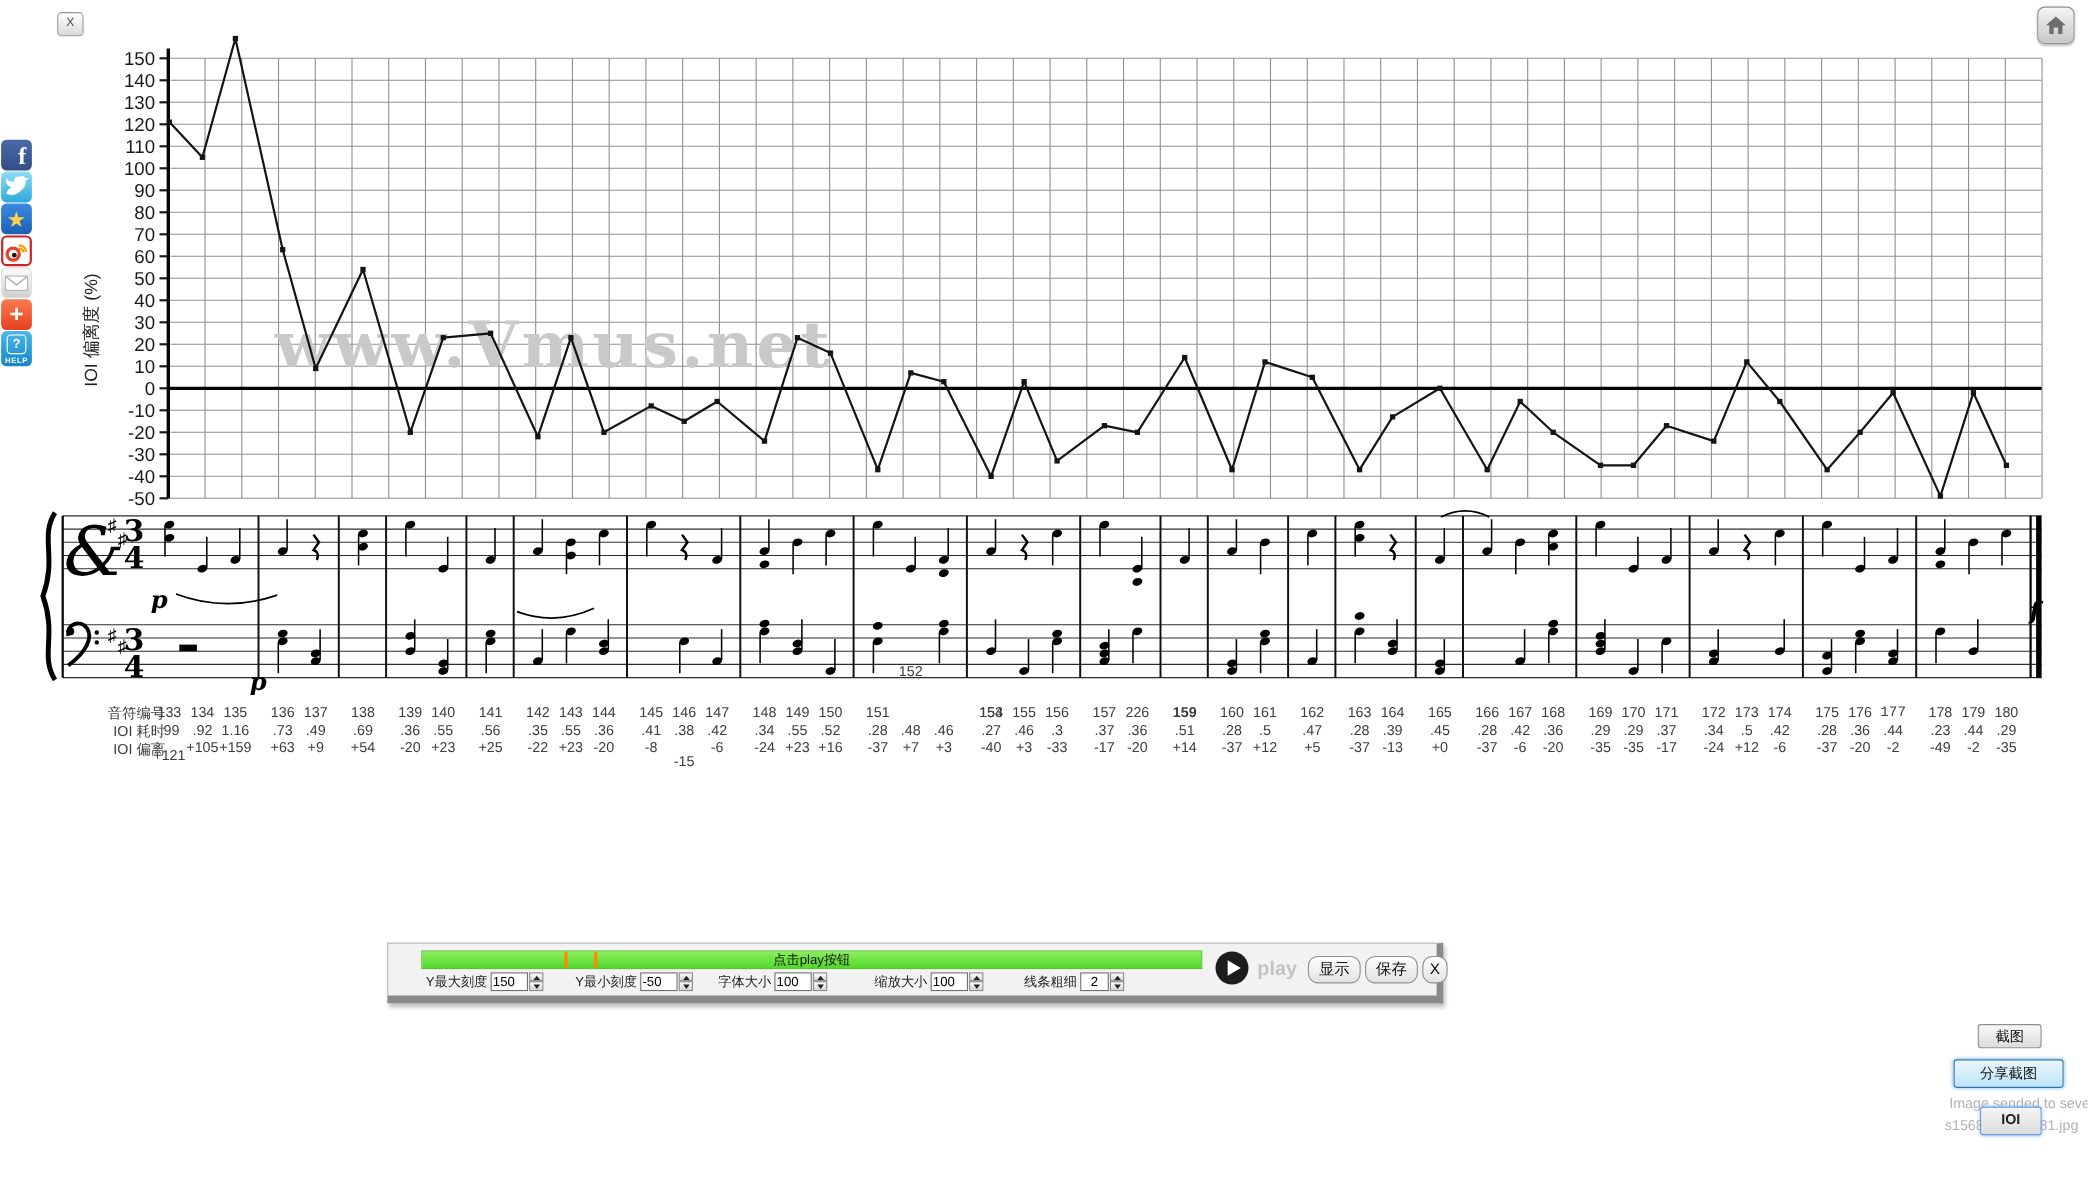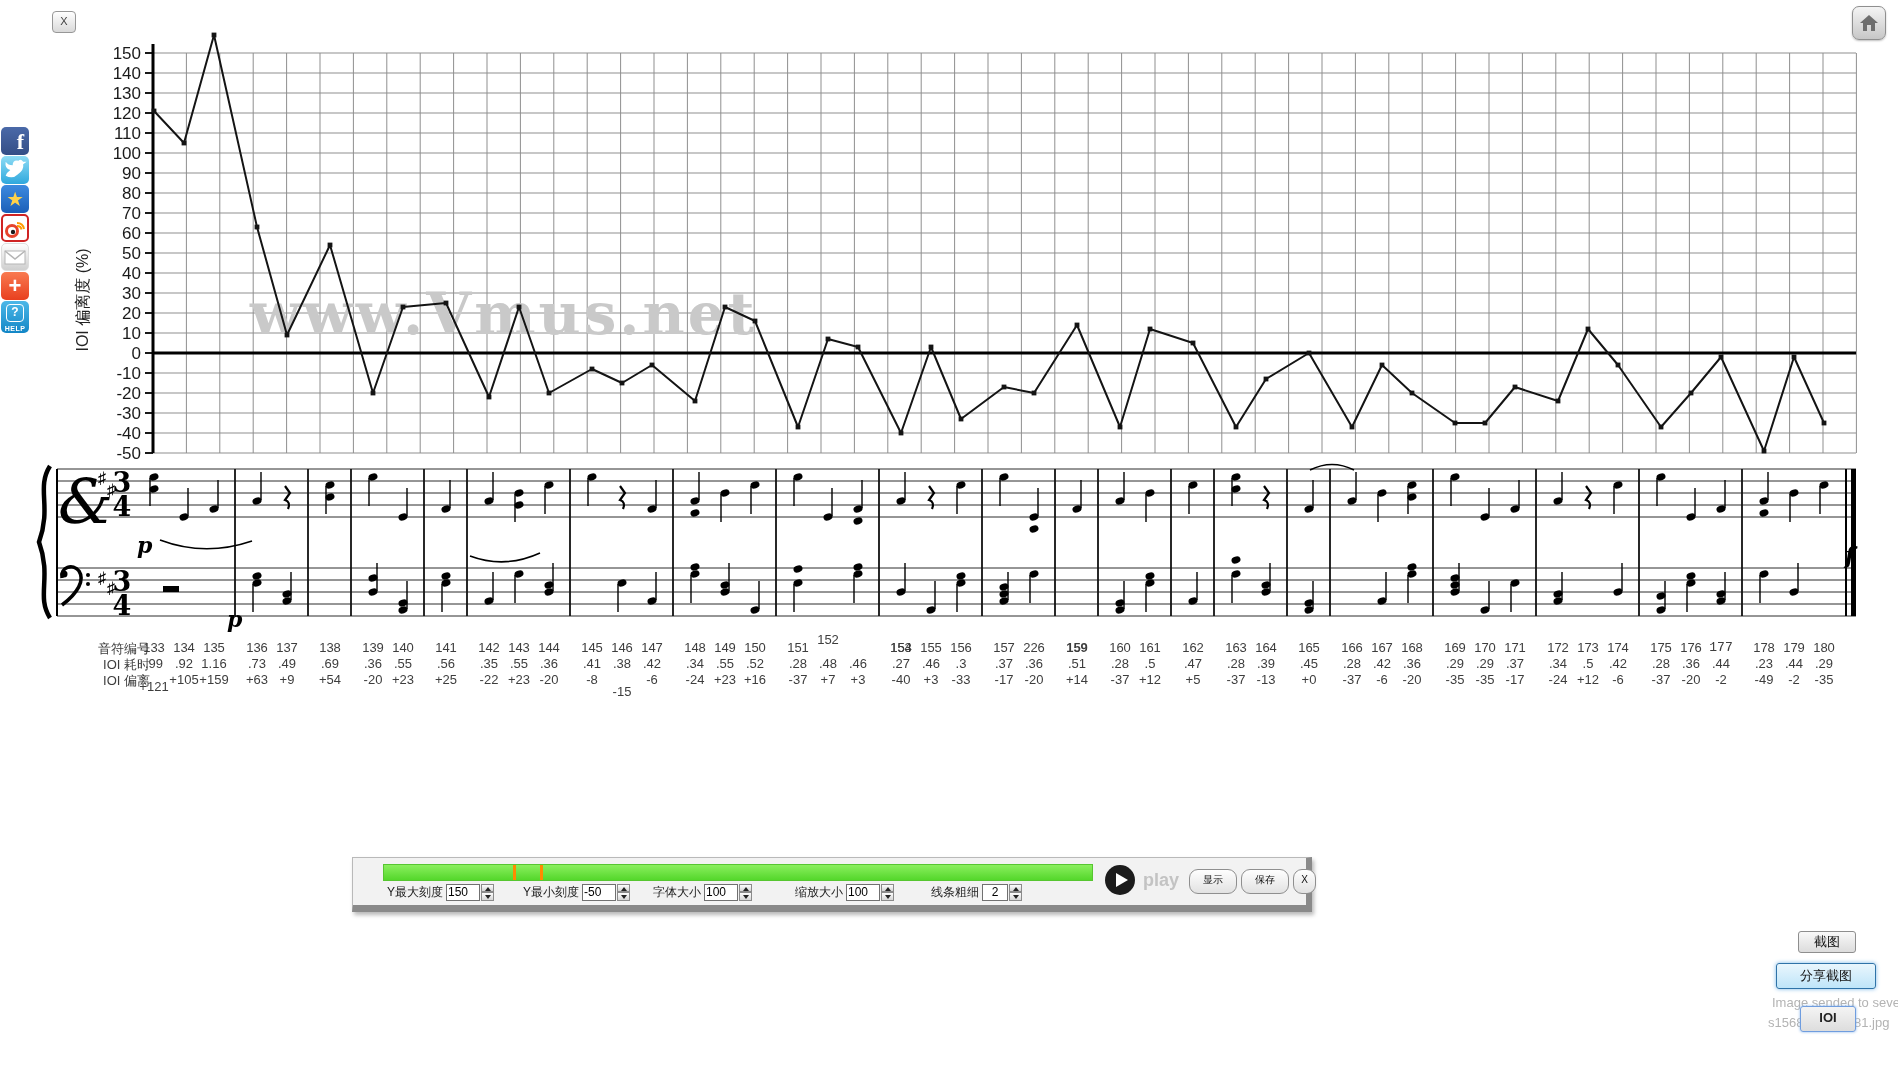--- a/index.html
+++ b/index.html
@@ -40,21 +40,21 @@
   .spinbox input{width:30px;height:15px;border:1px solid #707070;font-size:12px;padding:0 1px;font-family:"Liberation Sans",sans-serif;}
   .arrows{display:inline-flex;flex-direction:column;width:13px;margin-left:1px;}
   .arrows b{flex:1;background:linear-gradient(#fdfdfd,#d5d5d5);border:1px solid #8b8b8b;position:relative;cursor:pointer;}
   .arrows b::after{content:"";position:absolute;left:3px;border-left:3px solid transparent;border-right:3px solid transparent;}
   .arrows b.up::after{top:2px;border-bottom:4px solid #222;}
   .arrows b.dn::after{top:2px;border-top:4px solid #222;}
   #play-btn{position:absolute;left:752px;top:7px;width:30px;height:30px;border-radius:50%;background:#1c1c1c;cursor:pointer;}
   #play-btn::after{content:"";position:absolute;left:11px;top:8px;border-left:12px solid #fff;border-top:7px solid transparent;border-bottom:7px solid transparent;}
   #play-text{position:absolute;left:790px;top:12px;font-size:18px;font-weight:bold;color:#c3c3c3;}
   .panel-btn{position:absolute;top:11px;height:23px;background:linear-gradient(#fefefe,#e2e2e2);border:1.5px solid #8f8f8f;
-    border-radius:9px;font-size:10px;color:#111;text-align:center;line-height:20px;cursor:pointer;}
+    border-radius:9px;font-size:14px;color:#111;text-align:center;line-height:20px;cursor:pointer;}
   
   .graybtn{position:absolute;background:linear-gradient(#f9f9f9,#dcdcdc);border:1px solid #8e8e8e;border-radius:3px;
     font-size:13px;color:#111;text-align:center;cursor:pointer;}
   #share-shot-btn{position:absolute;left:1776px;top:963px;width:98px;height:24px;background:linear-gradient(#e9f6fd,#bfe5f9);
     border:1px solid #2f73a8;border-radius:3px;box-shadow:0 0 4px #7ab8e8;font-size:13px;color:#111;text-align:center;line-height:24px;cursor:pointer;}
   .dim-text{position:absolute;color:#b3b3b3;font-size:13px;white-space:nowrap;}
   #ioi-btn{position:absolute;left:1800px;top:1006px;width:54px;height:24px;background:linear-gradient(#f4f4f4,#dddddd);
     border:1px solid #6f9ddf;border-radius:3px;box-shadow:0 0 3px #8ab6ea;font-size:13px;font-weight:bold;color:#222;line-height:22px;text-align:center;cursor:pointer;}
   
   .trow-label{position:absolute;width:66px;text-align:right;font-size:13px;color:#3d3d3d;}
@@ -557,21 +557,21 @@
       <span class="tcell" style="left: 489px; top: 640px;">142</span>
       <span class="tcell" style="left: 519px; top: 640px;">143</span>
       <span class="tcell" style="left: 549px; top: 640px;">144</span>
       <span class="tcell" style="left: 592px; top: 640px;">145</span>
       <span class="tcell" style="left: 622px; top: 640px;">146</span>
       <span class="tcell" style="left: 652px; top: 640px;">147</span>
       <span class="tcell" style="left: 695px; top: 640px;">148</span>
       <span class="tcell" style="left: 725px; top: 640px;">149</span>
       <span class="tcell" style="left: 755px; top: 640px;">150</span>
       <span class="tcell" style="left: 798px; top: 640px;">151</span>
-      <span class="tcell" style="left: 828px; top: 632px;">152</span>
+      <span class="tcell" style="left: 828px; top: 603px;">152</span>
       <span class="tcell" style="left: 858px; top: 640px; margin-left: 43px;">153</span>
       <span class="tcell" style="left: 901px; top: 640px;">154</span>
       <span class="tcell" style="left: 931px; top: 640px;">155</span>
       <span class="tcell" style="left: 961px; top: 640px;">156</span>
       <span class="tcell" style="left: 1004px; top: 640px;">157</span>
       <span class="tcell" style="left: 1034px; top: 640px;">226</span>
       <span class="tcell" style="left: 1077px; top: 640px; font-weight: bold;">159</span>
       <span class="tcell" style="left: 1120px; top: 640px;">160</span>
       <span class="tcell" style="left: 1150px; top: 640px;">161</span>
       <span class="tcell" style="left: 1193px; top: 640px;">162</span>
@@ -688,20 +688,21 @@
       <span class="tcell" style="left: 1721px; top: 672px;">-2</span>
       <span class="tcell" style="left: 1764px; top: 672px;">-49</span>
       <span class="tcell" style="left: 1794px; top: 672px;">-2</span>
       <span class="tcell" style="left: 1824px; top: 672px;">-35</span>
     </div>
 
   <div id="control-panel">
     <div id="progress-bar">
       <div class="bar-tick" style="left:129px"></div>
       <div class="bar-tick" style="left:156px"></div>
+      <div class="bar-text">点击play按钮</div>
     </div>
 
     <span class="field" style="left:34px">
       <label>Y最大刻度</label>
       <span class="spinbox">
           <input value="150" style="">
       <span class="arrows">
             <b class="up"></b>
             <b class="dn"></b>
           </span>

